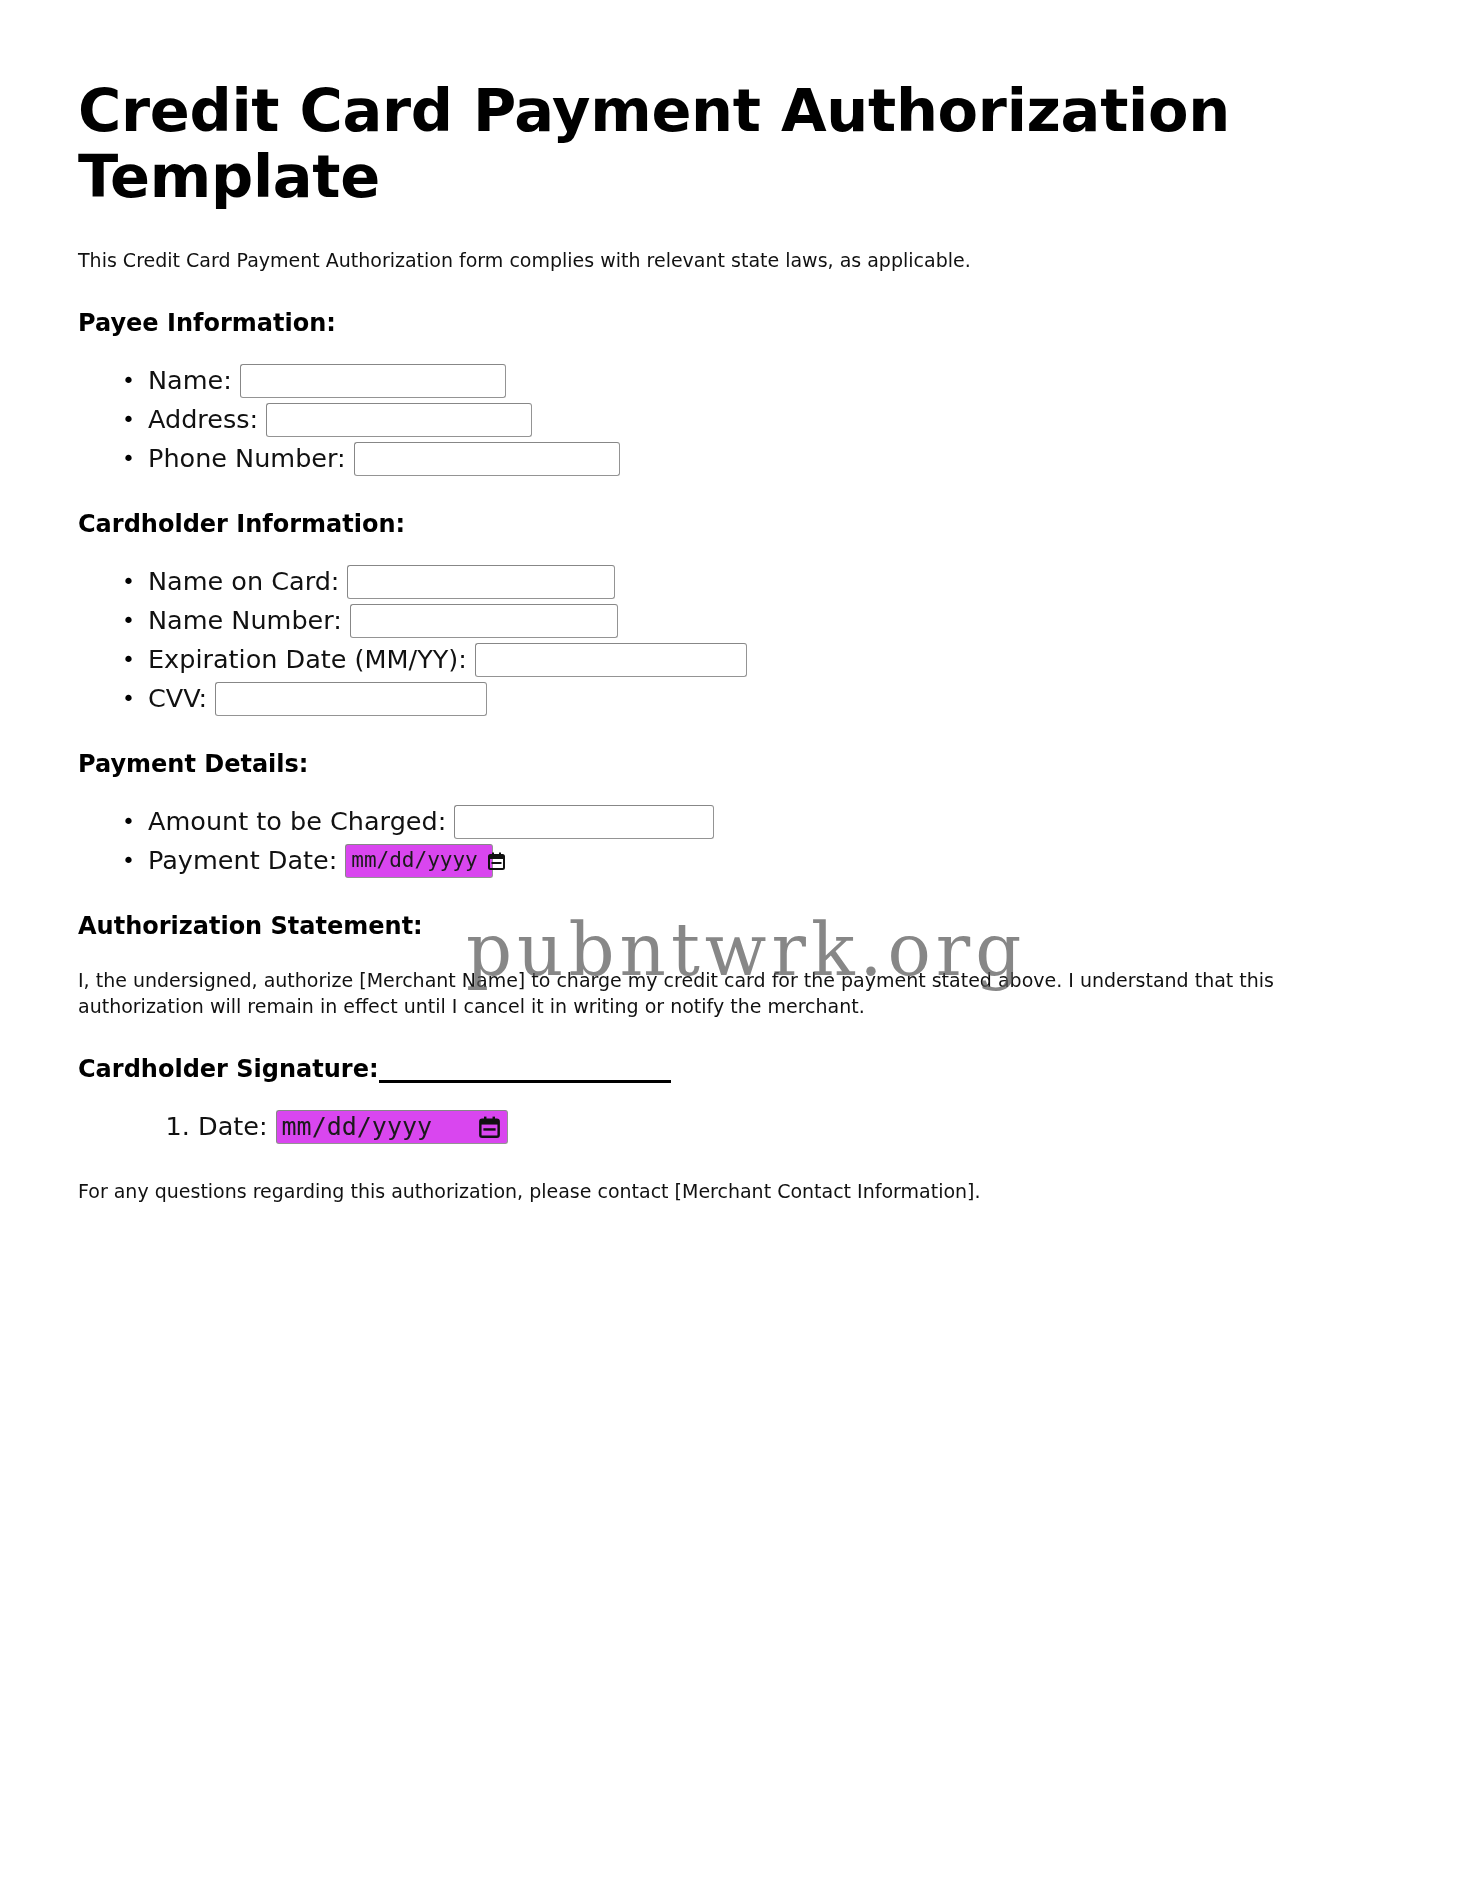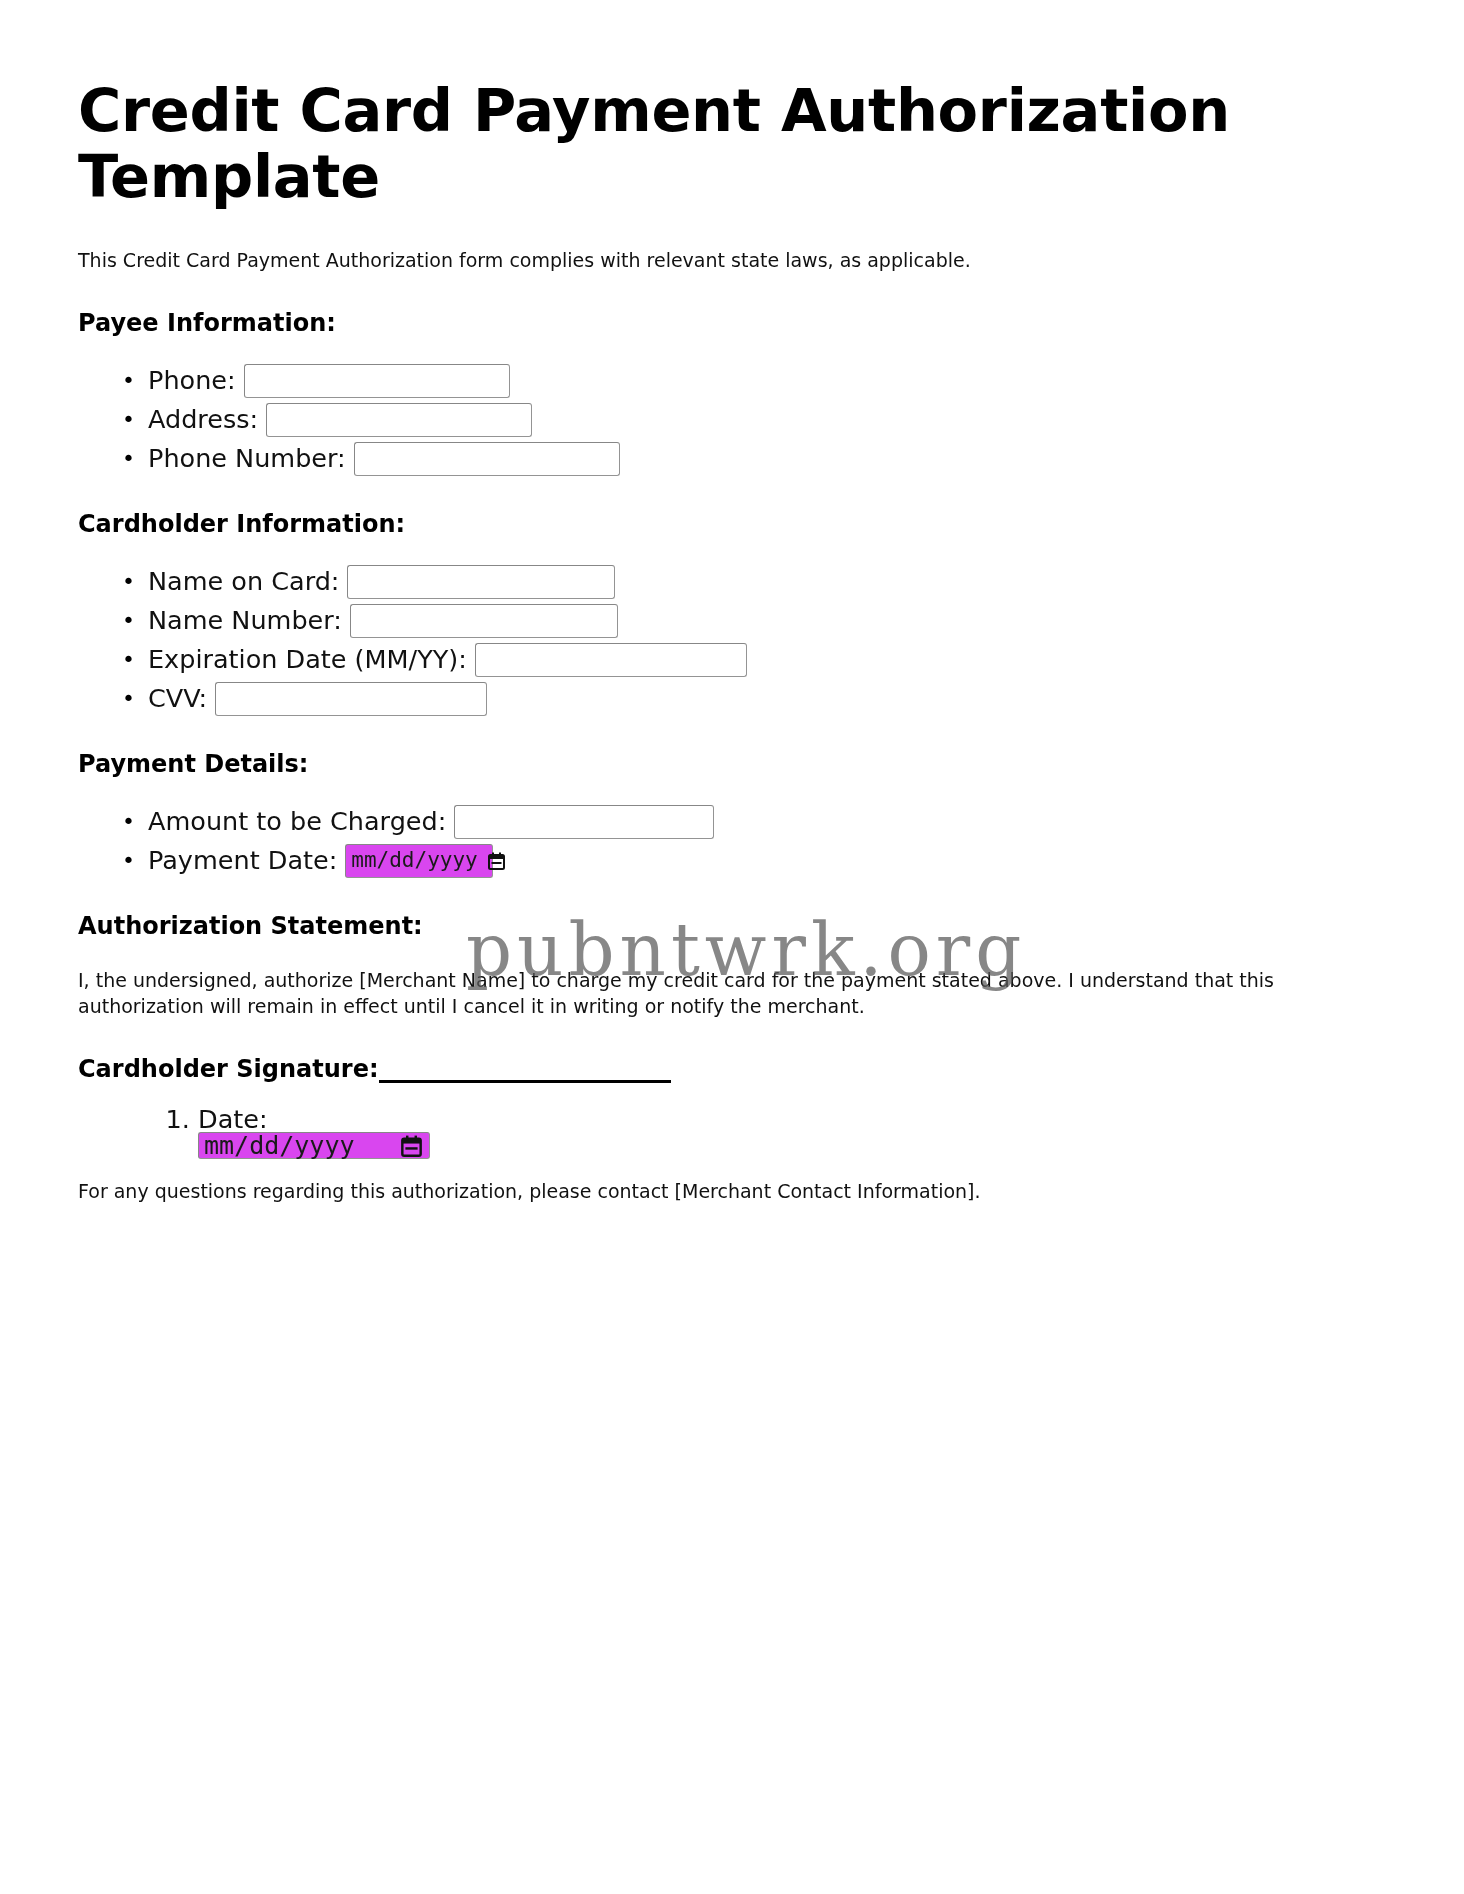--- a/index.html
+++ b/index.html
@@ -145,22 +145,22 @@
     list-style: decimal;
     font-size: 25.5px;
   }
   ol.date-list li {
     font-size: 25.5px;
     color: #111;
     line-height: 1.0;
   }
   ol.date-list li .row {
     display: flex;
+    align-items: center;
     height: 40px;
-    flex-direction: column;
   }
   ol.date-list .field-label { padding-right: 8px; }
 
   .watermark {
     position: absolute;
     left: 466px;
     top: 908px;
     font-family: "DejaVu Serif", serif;
     font-size: 72px;
     letter-spacing: 5px;
@@ -186,21 +186,21 @@
 
     <div class="sp-36"></div>
 
     <h2 class="section-heading">Payee Information:</h2>
 
     <div class="sp-24"></div>
 
     <ul class="field-list">
       <li>
         <span class="bullet">•</span>
-        <span class="field-label">Phone:</span>
+        <span class="field-label">Name:</span>
         <input class="text-input w-266" type="text" placeholder="" style="">
       </li>
       <li>
         <span class="bullet">•</span>
         <span class="field-label">Address:</span>
         <input class="text-input w-266" type="text" placeholder="" style="">
       </li>
       <li>
         <span class="bullet">•</span>
         <span class="field-label">Phone Number:</span>

